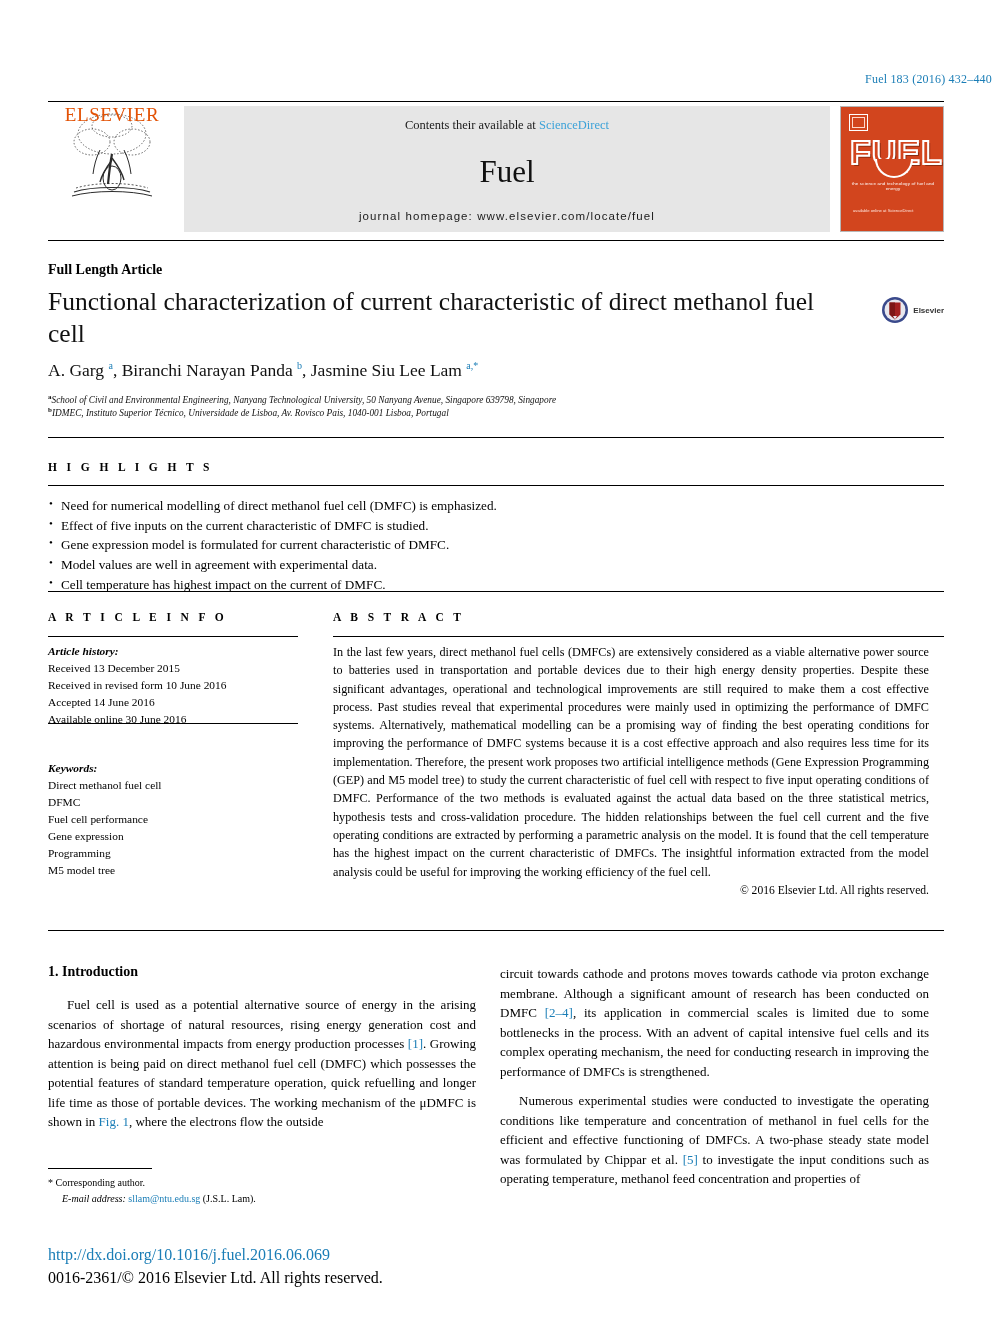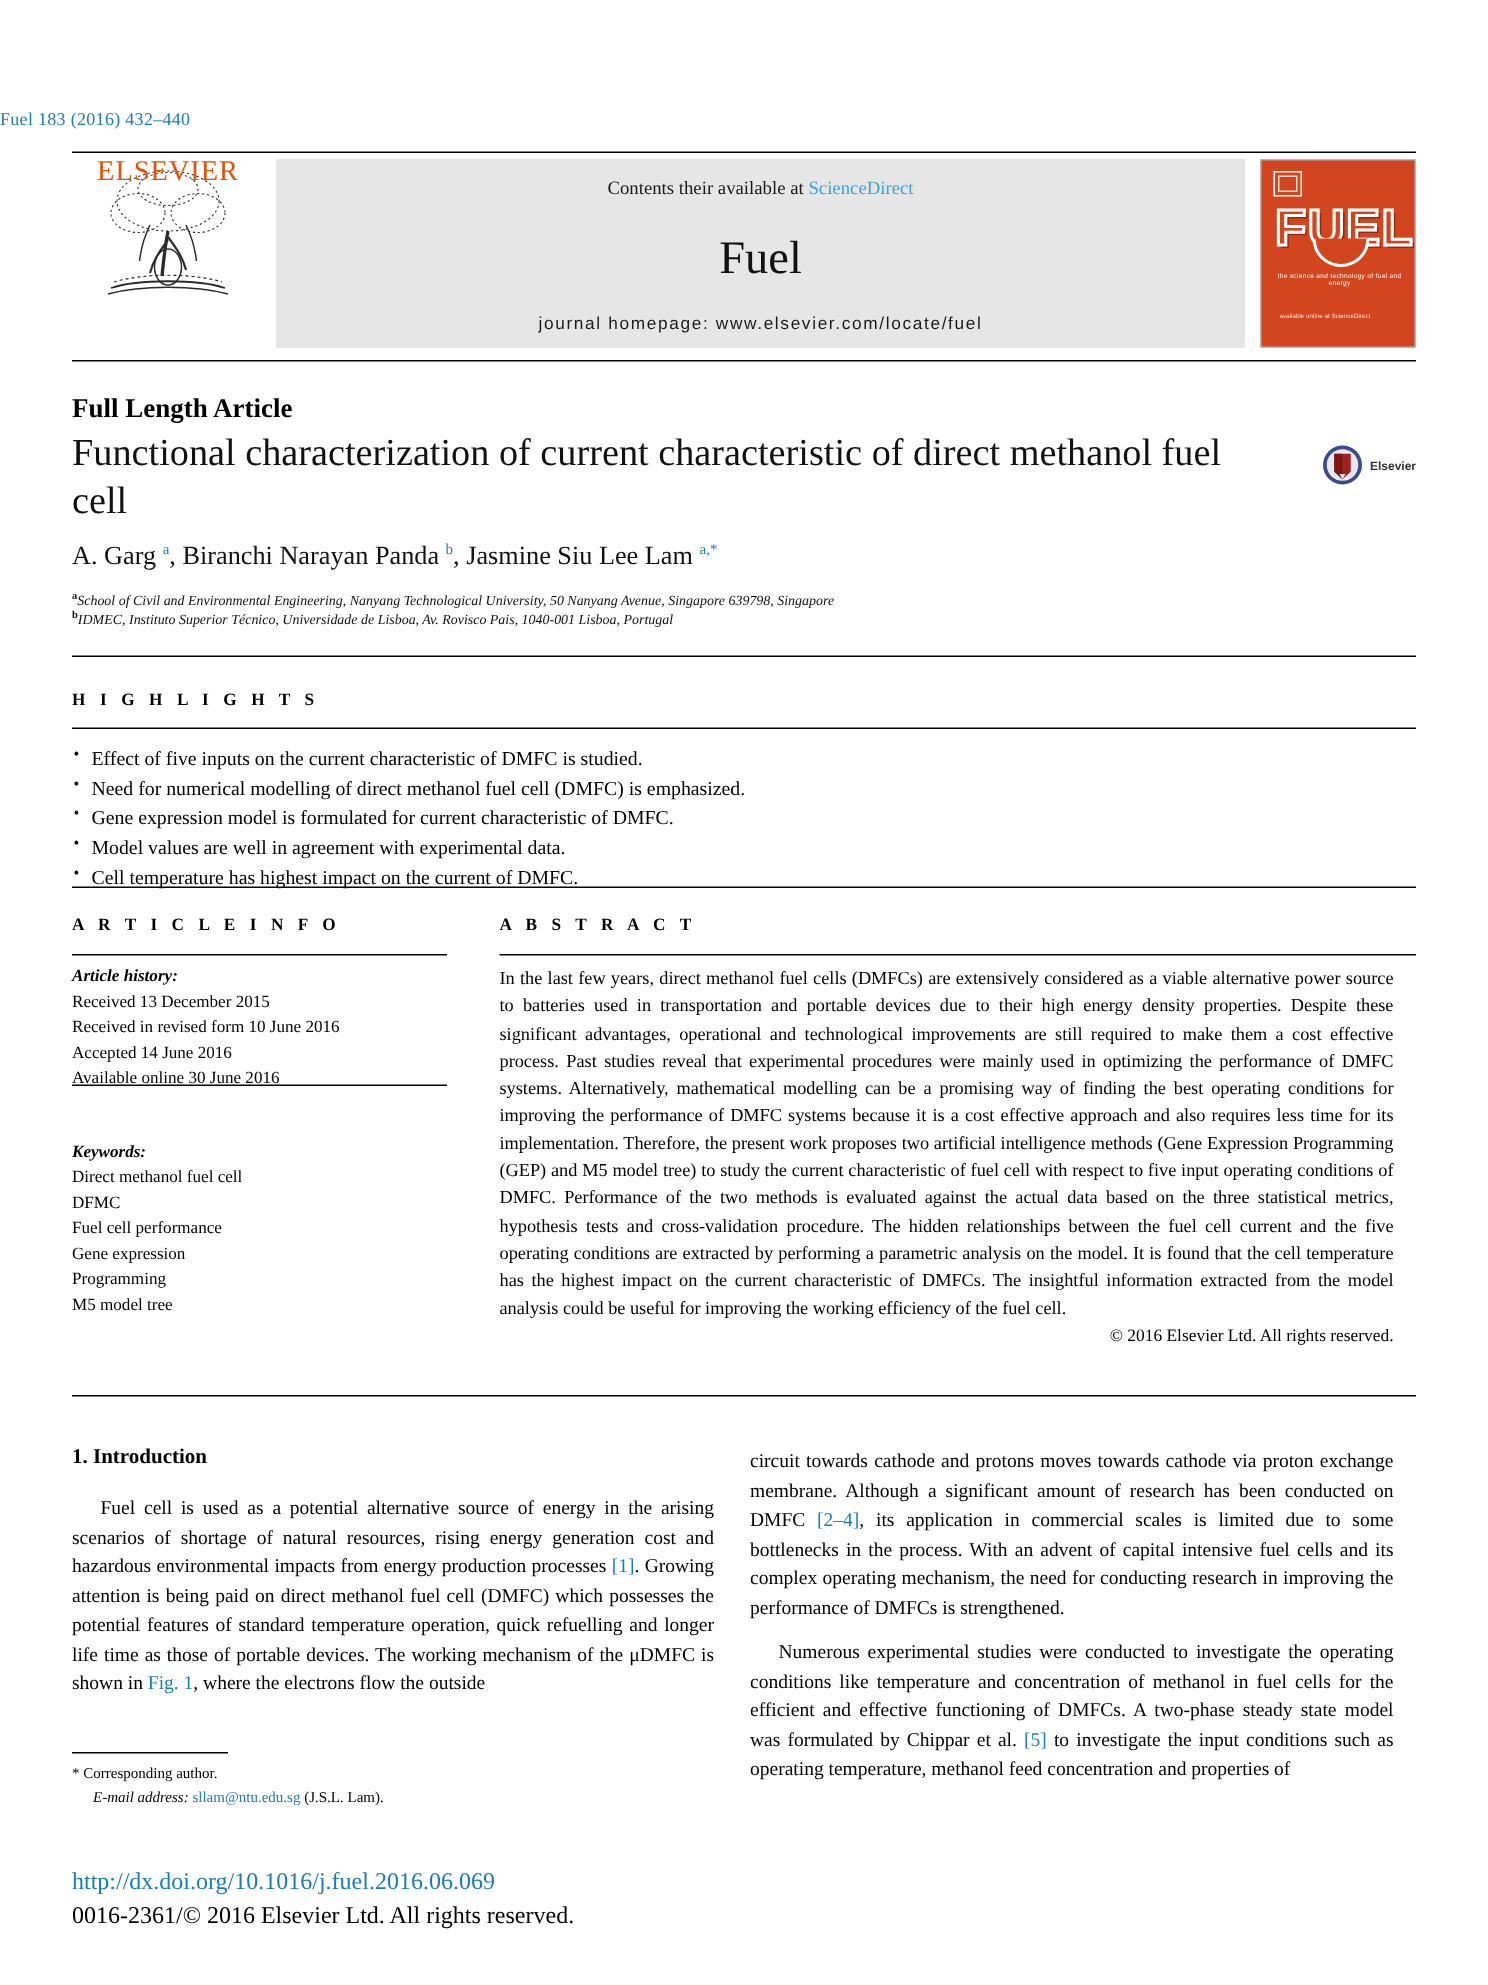--- a/index.html
+++ b/index.html
@@ -17,21 +17,21 @@
   }
   .page {
     width: 992px;
     height: 1323px;
     position: relative;
     box-sizing: border-box;
   }
 
   
   .running-head {
-    text-align: left;
+    text-align: right;
     font-family: "Liberation Serif", serif;
     font-size: 12px;
     color: #1a7db6;
     padding-top: 72px;
     letter-spacing: .2px;
   }
 
   
   .masthead-rule {
     position: absolute;
@@ -162,21 +162,21 @@
     top: 240px;
     border-top: 1.6px solid #000;
   }
 
   
   .article-type {
     position: absolute;
     left: 48px; top: 262px;
     font-family: "Liberation Serif", serif;
     font-weight: bold;
-    font-size: 18px;
+    font-size: 14px;
     text-align: right;
   }
   .title {
     position: absolute;
     left: 48px; top: 286px;
     width: 770px;
     font-family: "Liberation Serif", serif;
     font-size: 25.5px;
     line-height: 1.26;
     font-weight: 400;
@@ -416,22 +416,22 @@
   </div>
   <div class="affil affil-b">
     <sup>b</sup><span>IDMEC, Instituto Superior Técnico, Universidade de Lisboa, Av. Rovisco Pais, 1040-001 Lisboa, Portugal</span>
   </div>
 
   <div class="rule-full" style="top:437px"></div>
 
   <div class="sec-label" id="highlights-label">H I G H L I G H T S</div>
   <div class="rule-full" style="top:485px"></div>
   <ul class="highlights-list">
+    <li>Need for numerical modelling of direct methanol fuel cell (DMFC) is emphasized.</li>
     <li>Effect of five inputs on the current characteristic of DMFC is studied.</li>
-    <li>Need for numerical modelling of direct methanol fuel cell (DMFC) is emphasized.</li>
     <li>Gene expression model is formulated for current characteristic of DMFC.</li>
     <li>Model values are well in agreement with experimental data.</li>
     <li>Cell temperature has highest impact on the current of DMFC.</li>
   </ul>
 
   <div class="rule-full" style="top:591px"></div>
 
   <div class="sec-label" id="info-label">A R T I C L E  I N F O</div>
   <div class="sec-label" id="abstract-label">A B S T R A C T</div>
 

